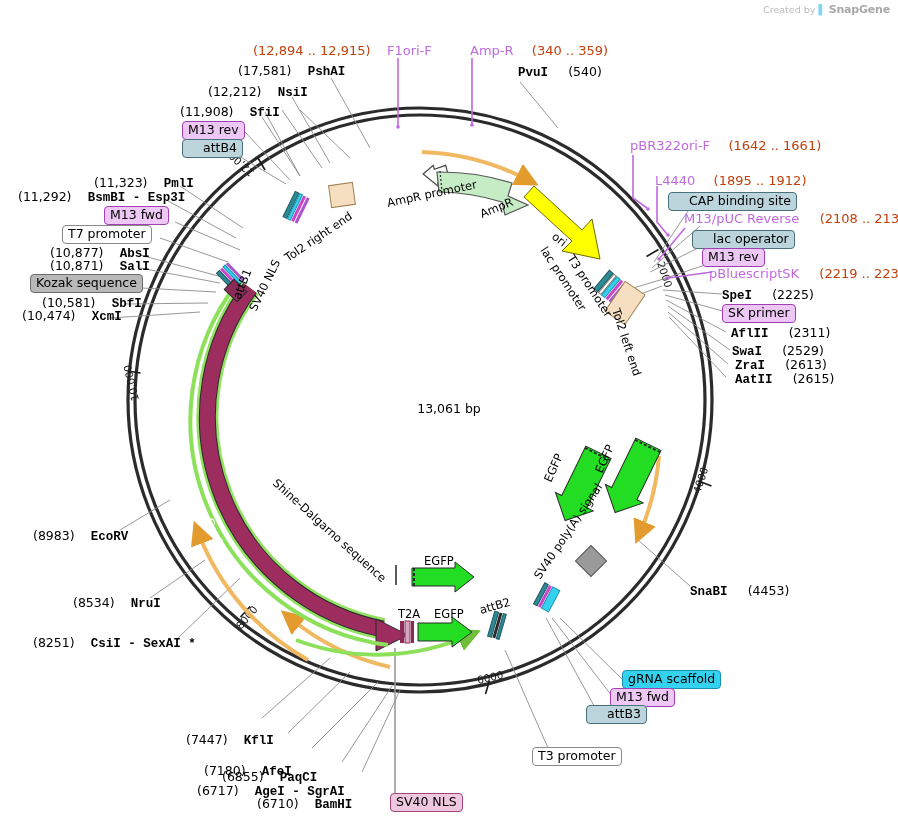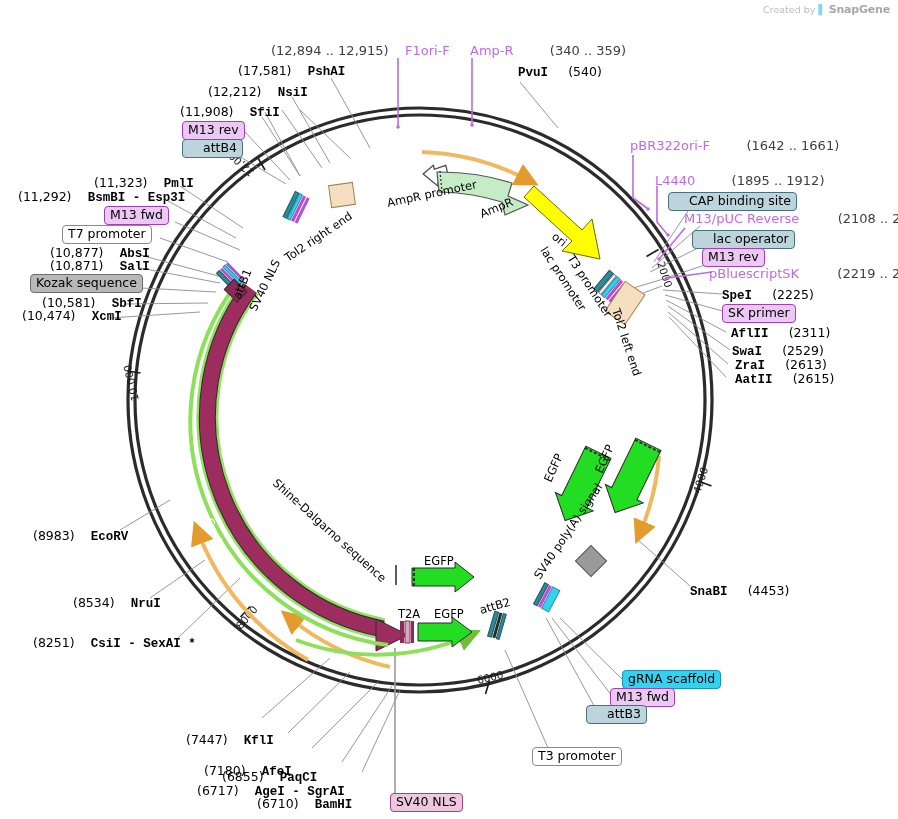--- a/index.html
+++ b/index.html
@@ -5,21 +5,21 @@
   html,body{margin:0;padding:0;background:#fff;}
   body{width:898px;height:819px;position:relative;overflow:hidden;
        font-family:"DejaVu Sans","Liberation Sans",sans-serif;}
   #stage{position:absolute;left:0;top:0;width:898px;height:819px;}
   svg{position:absolute;left:0;top:0;}
 
   .lbl{position:absolute;white-space:nowrap;line-height:1;}
   .enz{font-size:12.5px;font-weight:bold;color:#000;font-family:Liberation Mono, monospace;}
   .pos{font-size:12.5px;font-weight:normal;color:#000;font-family:"DejaVu Sans","Liberation Sans",sans-serif;}
   .prim{font-size:13px;color:#c06ae0;font-family:"DejaVu Sans","Liberation Sans",sans-serif;}
-  .prim .rng{color:#404040;margin-left:18px;}
+  .prim .rng{color:#c2410c;}
 
   .chip{position:absolute;white-space:nowrap;font-size:12.5px;
         padding:1px 5px 2px 5px;border-radius:4px;line-height:1.15;
         border:1px solid #777;background:#fff;color:#000;}
   .chip.purple{background:#eec8f4;border-color:#a13fb5;color:#000;}
   .chip.teal{background:#bcd4dc;border-color:#4a707c;color:#000;padding-left:20px;}
   .chip.cyan{background:#35d2f0;border-color:#1893ad;color:#000;}
   .chip.gray{background:#b8b8b8;border-color:#6d6d6d;color:#000;}
   .chip.pinkish{background:#eec8de;border-color:#a1437c;color:#000;}
   .chip.white{background:#fff;border-color:#8a8a8a;color:#000;}
@@ -266,20 +266,21 @@
       <text class="ftxt" x="398" y="618">T2A</text>
       <text class="ftxt" x="434" y="618">EGFP</text>
       <text class="ftxt" x="481" y="614" transform="rotate(-16 481 614)">attB2</text>
       <text class="ftxt" x="540" y="580" transform="rotate(-56 540 580)">SV40 poly(A) signal</text>
       <text class="ftxt" x="551" y="483" transform="rotate(-66 551 483)">EGFP</text>
       <text class="ftxt" x="602" y="474" transform="rotate(-66 602 474)">EGFP</text>
     </g>
   </svg>
 
   <div id="title" style="top:397px;">
+    <div class="t2" style="margin-top:4px;">13,061 bp</div>
   </div>
 
   <div id="brand">
     <span>Created by</span>
     <span class="mark">▌</span>
     <span class="sg">SnapGene</span>
   </div>
 
   <div class="lbl prim" style="left:253px;top:44px;">
     <span class="rng">(12,894 .. 12,915)</span>

